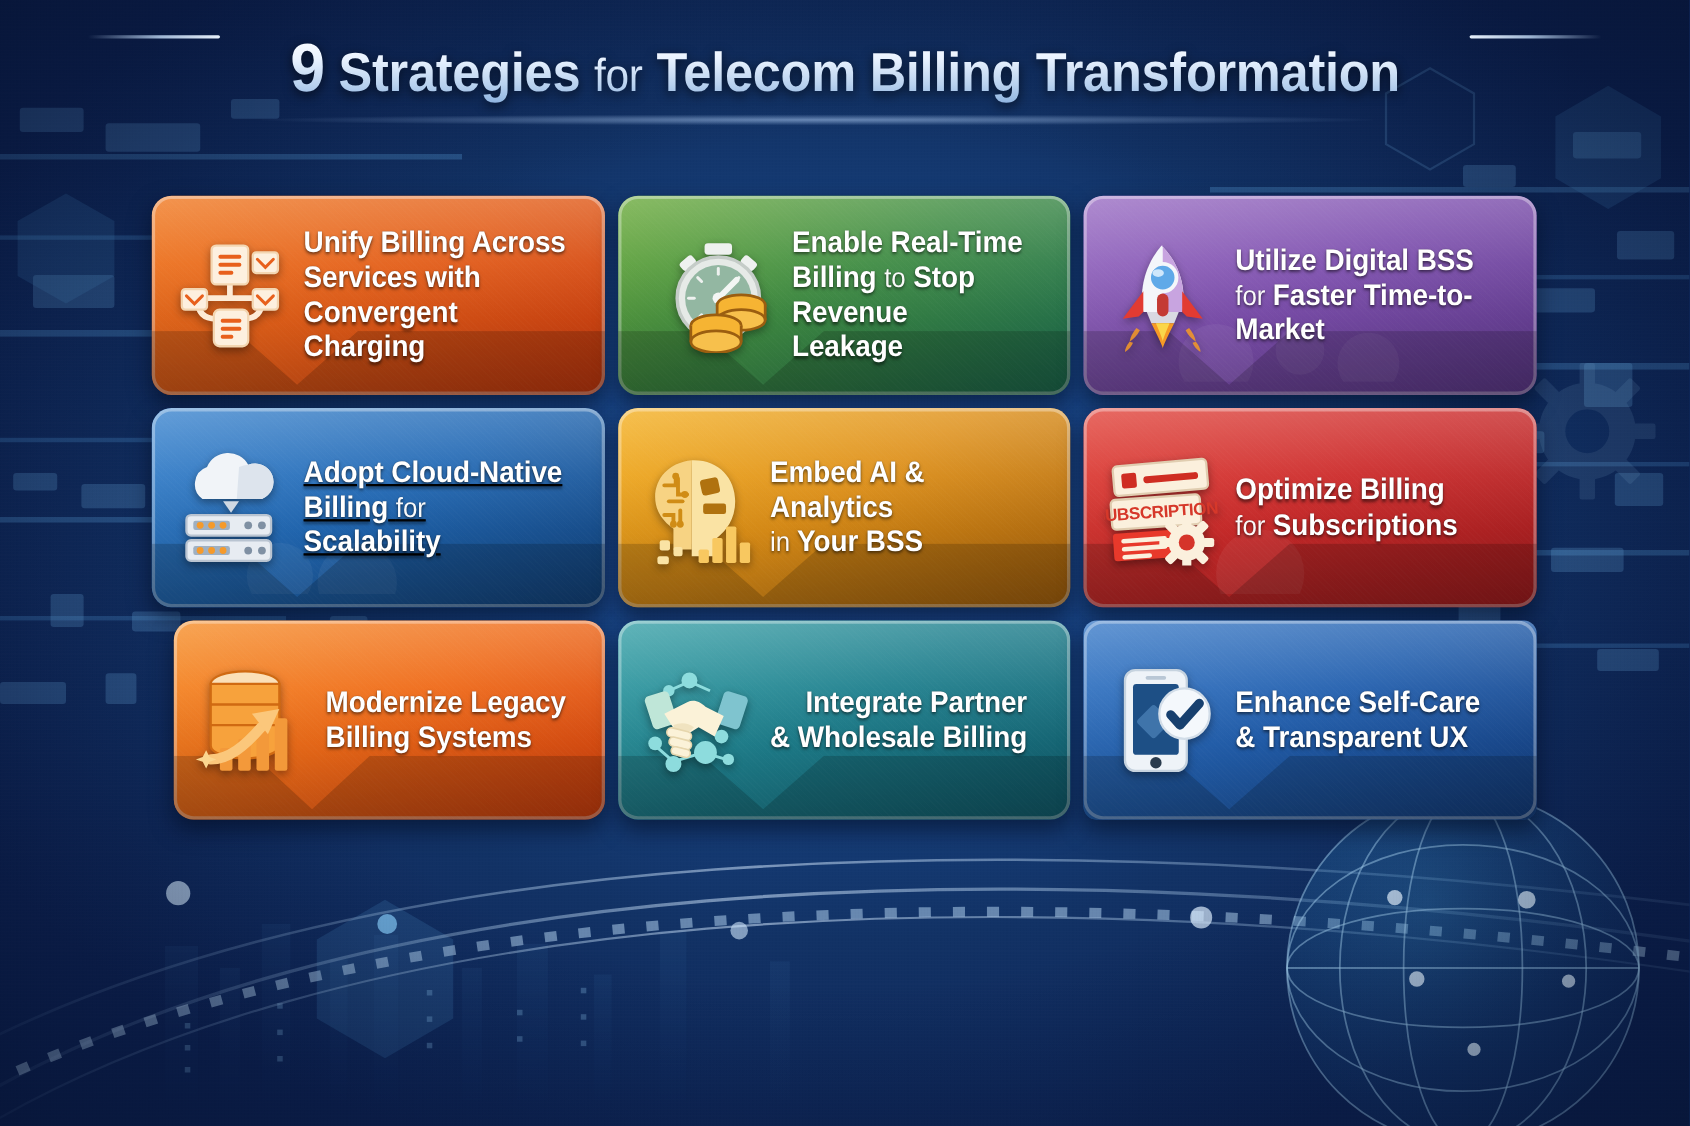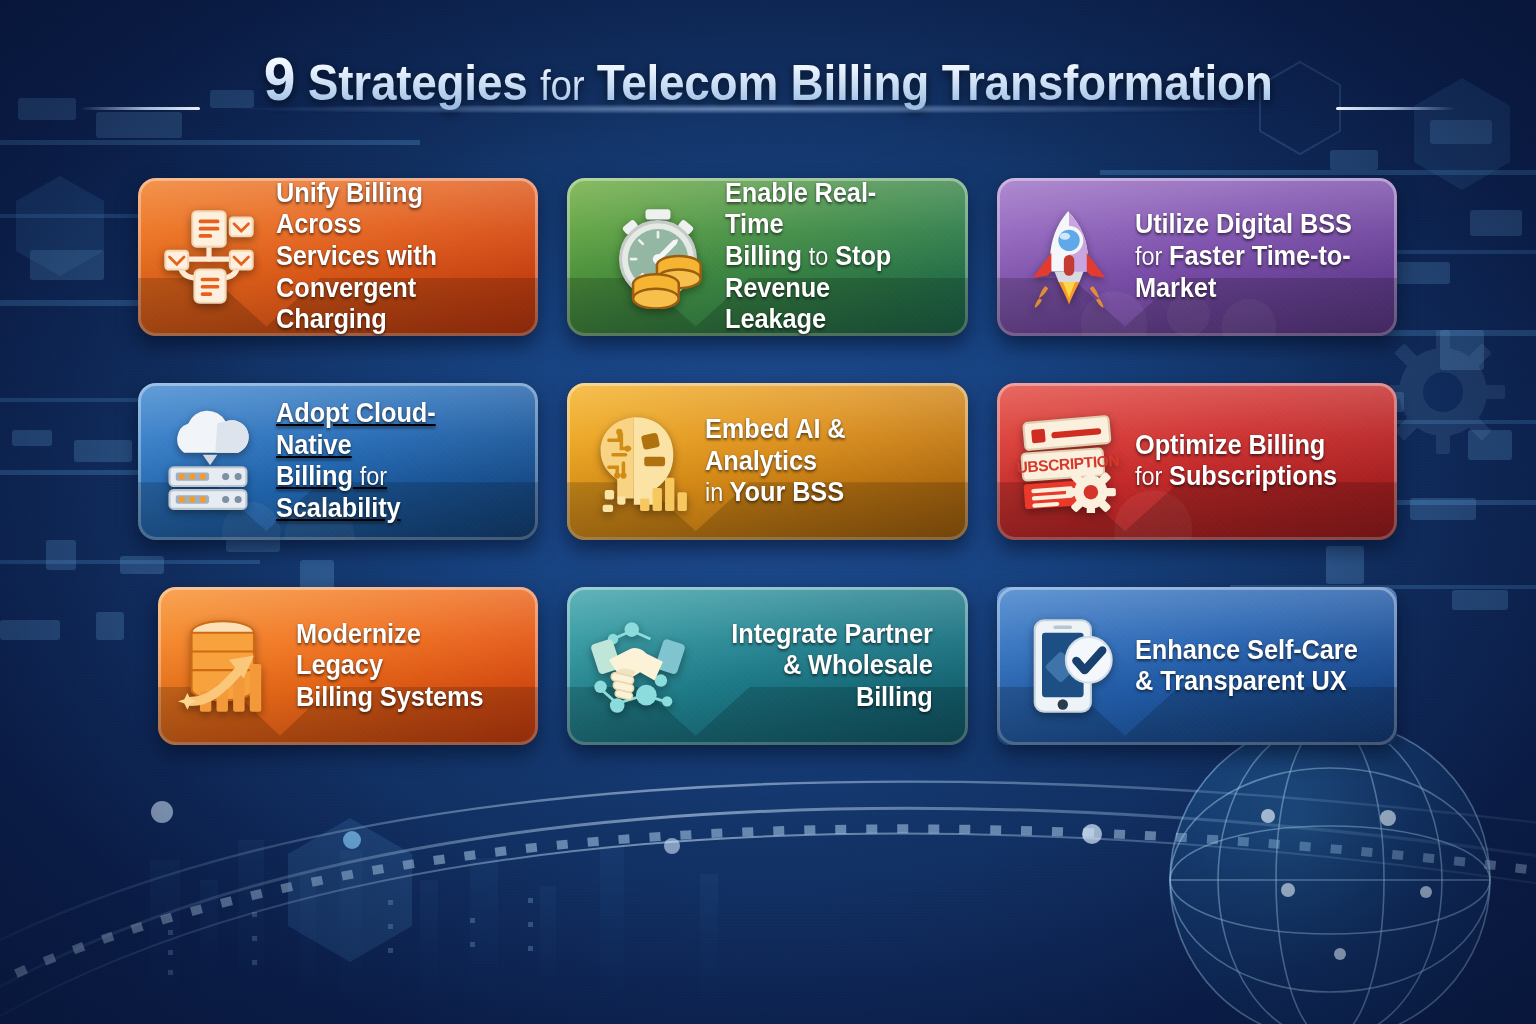--- a/index.html
+++ b/index.html
@@ -26,21 +26,21 @@
     position:absolute; inset:0; opacity:.16;
     background-image:
       repeating-linear-gradient(0deg, rgba(255,255,255,.05) 0 1px, transparent 1px 3px),
       repeating-linear-gradient(90deg, rgba(0,0,0,.05) 0 1px, transparent 1px 3px);
   }
   .bg-svg { position:absolute; inset:0; width:1536px; height:1024px; }
 
   
   #title-wrap {
     position:absolute; top:32px; left:0; width:1536px; height:78px;
-    display:flex; align-items:flex-end; justify-content:center; gap:20px;
+    display:flex; align-items:flex-start; justify-content:center; gap:20px;
   }
   .rule { height:3px; width:120px; border-radius:2px; }
   .rule.left  { background:linear-gradient(to right, rgba(150,180,220,0) 0%, #9fb6d4 55%, #e8f1fb 100%); }
   .rule.right { background:linear-gradient(to left,  rgba(150,180,220,0) 0%, #9fb6d4 55%, #e8f1fb 100%); }
   #page-title {
     font-size:50px; line-height:1;
     font-weight:700; font-stretch:condensed;
     letter-spacing:-.3px; white-space:nowrap;
     background:linear-gradient(to bottom,#ffffff 0%,#eaf3ff 34%,#b9d2ef 72%,#8fb4e0 100%);
     -webkit-background-clip:text; background-clip:text; color:transparent;
@@ -54,21 +54,21 @@
     background:radial-gradient(ellipse at center, rgba(175,205,245,.55) 0%, rgba(175,205,245,0) 72%);
   }
 
   
   #grid {
     position:absolute; left:138px; top:178px;
     width:1259px; height:567px;
     display:grid;
     grid-template-columns:repeat(3,1fr);
     grid-template-rows:repeat(3,1fr);
-    column-gap:29px; row-gap:47px;
+    column-gap:29px; row-gap:47px;gap:12px;
   }
   .card {
     position:relative; border-radius:18px; overflow:hidden;
     display:flex; align-items:center; gap:8px;
     padding:10px 16px 10px 12px;
     box-shadow:0 9px 20px rgba(2,10,30,.55), 0 2px 0 rgba(255,255,255,.06) inset;
   }
   .card::before{ 
     content:""; position:absolute; inset:0; border-radius:18px;
     border:3px solid rgba(255,255,255,.34); pointer-events:none;

